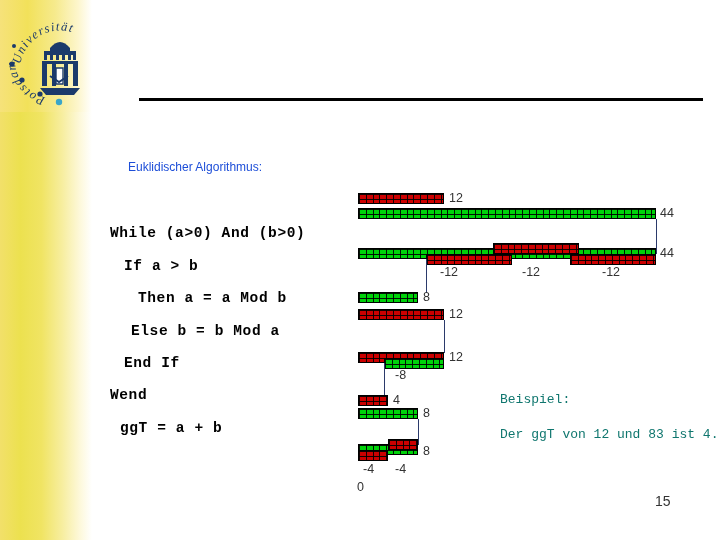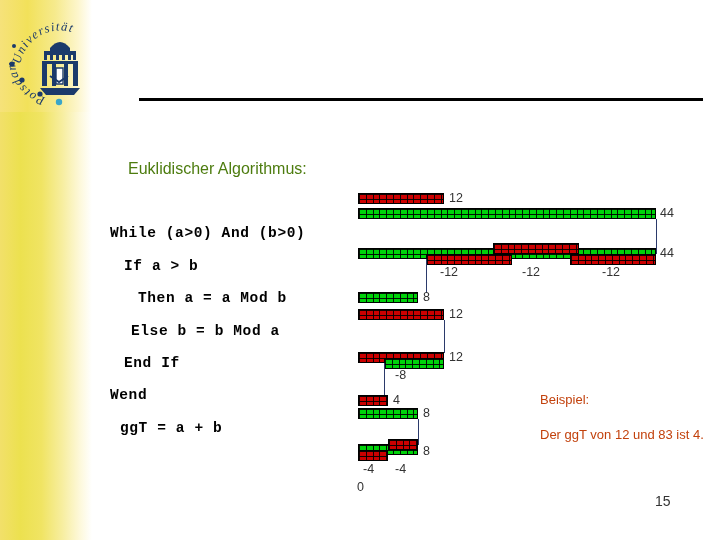--- a/index.html
+++ b/index.html
@@ -36,21 +36,21 @@
     white-space:nowrap;
   }
   .title-rule{
     position:absolute;left:139px;top:98px;width:564px;height:3px;background:#000;
   }
 
   
   .subtitle{
     position:absolute;left:128px;top:160px;
     font-family:"Liberation Sans", sans-serif;
-    font-size:16px;color:#4d7c0f;white-space:nowrap;
+    font-size:12px;color:#1d4ed8;white-space:nowrap;
   }
 
   
   .code-line{
     position:absolute;
     font-family:"Liberation Mono", monospace;
     font-size:14.5px;font-weight:bold;color:#000;
     white-space:pre;letter-spacing:0.6px;
   }
 
@@ -74,22 +74,22 @@
   }
   .bar-lbl{
     position:absolute;
     font-family:"Liberation Sans", sans-serif;
     font-size:12.5px;color:#333;white-space:nowrap;
   }
   .connector{position:absolute;background:#2b3a6b;width:1px;}
 
   .note{
     position:absolute;
-    font-family:Liberation Sans, sans-serif;
-    font-size:13px;color:#c2410c;white-space:nowrap;margin-left:40px;
+    font-family:Liberation Mono, monospace;
+    font-size:13px;color:#0f766e;white-space:nowrap;
   }
 
   .pagenum{
     position:absolute;left:655px;top:493px;
     font-family:"Liberation Sans", sans-serif;
     font-size:14px;color:#333;
   }
 </style>
 </head>
 <body>

